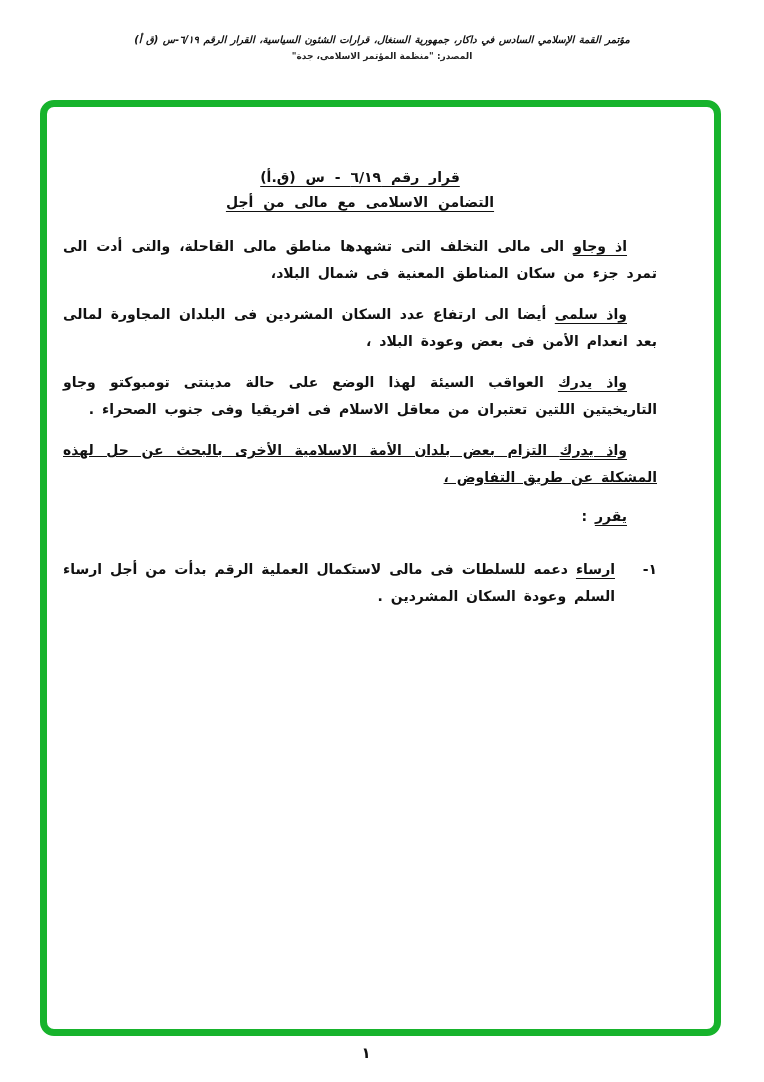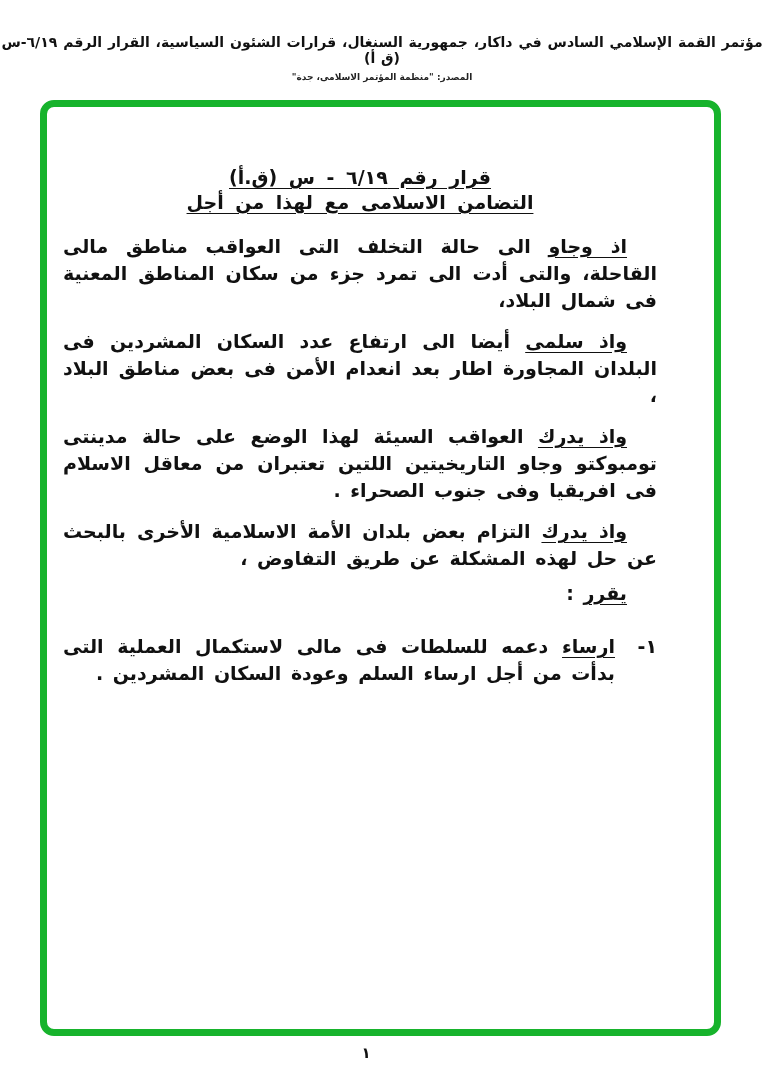--- a/index.html
+++ b/index.html
@@ -14,23 +14,24 @@
     overflow: hidden;
   }
 
   
   .doc-header {
     padding-top: 34px;
     text-align: center;
     direction: rtl;
   }
   .doc-header .title-line {
-    font-size: 14px;
+    font-size: 10px;
     font-weight: bold;
     word-spacing: 1px;
+    font-style: italic;
   }
   .doc-header .source-line {
     margin-top: 6px;
     font-size: 9px;
     font-weight: bold;
     color: #222222;
   }
 
   
   .green-box {
@@ -41,21 +42,21 @@
     height: 936px;
     border: 7px solid #17b32c;
     border-radius: 14px;
     background: #ffffff;
   }
 
   
   .content {
     direction: rtl;
     padding: 58px 57px 0 16px;
-    font-size: 19px;
+    font-size: 14px;
     font-weight: bold;
     line-height: 27px;
     word-spacing: 3px;
     text-align: justify;
   }
 
   .title-block {
     text-align: center;
     margin-bottom: 18px;
     word-spacing: 5px;
@@ -64,29 +65,29 @@
     display: block;
     line-height: 25px;
     text-decoration: underline;
     text-underline-offset: 4px;
   }
 
   p.para {
     margin: 0 0 14px 0;
     text-indent: 30px;
   }
-  p.para:last-of-type { margin-bottom: 8px; }
+  p.para:last-of-type { margin-bottom: 0; text-decoration: underline; }
 
   .lead {
     text-decoration: underline;
     text-underline-offset: 4px;
   }
 
   .decides {
-    margin: 0 0 26px 0;
+    margin: 12px 0 26px 0;
     text-indent: 30px;
   }
 
   .item {
     display: flex;
     direction: rtl;
   }
   .item .item-number {
     flex: none;
     width: 42px;
@@ -114,36 +115,36 @@
 <div class="doc-header">
   <div class="title-line">مؤتمر القمة الإسلامي السادس في داكار، جمهورية السنغال، قرارات الشئون السياسية، القرار الرقم ٦/١٩-س (ق أ)</div>
   <div class="source-line">المصدر: "منظمة المؤتمر الاسلامى، جدة"</div>
 </div>
 
 <div class="green-box">
   <div class="content">
 
     <div class="title-block">
       <span class="tline">قرار رقم ٦/١٩ - س (ق.أ)</span>
-      <span class="tline">التضامن الاسلامى مع لهذا من أجل</span>
+      <span class="tline">التضامن الاسلامى مع مالى من أجل</span>
     </div>
 
 
-    <p class="para"><span class="lead">اذ وجاو</span><span> الى حالة التخلف التى العواقب مناطق مالى القاحلة، والتى أدت الى تمرد جزء من سكان المناطق المعنية فى شمال البلاد،</span></p>
+    <p class="para"><span class="lead">اذ وجاو</span><span> الى مالى التخلف التى تشهدها مناطق مالى القاحلة، والتى أدت الى تمرد جزء من سكان المناطق المعنية فى شمال البلاد،</span></p>
 
-    <p class="para"><span class="lead">واذ سلمى</span><span> أيضا الى ارتفاع عدد السكان المشردين فى البلدان المجاورة اطار بعد انعدام الأمن فى بعض مناطق البلاد ،</span></p>
+    <p class="para"><span class="lead">واذ سلمى</span><span> أيضا الى ارتفاع عدد السكان المشردين فى البلدان المجاورة لمالى بعد انعدام الأمن فى بعض وعودة البلاد ،</span></p>
 
     <p class="para"><span class="lead">واذ يدرك</span><span> العواقب السيئة لهذا الوضع على حالة مدينتى تومبوكتو وجاو التاريخيتين اللتين تعتبران من معاقل الاسلام فى افريقيا وفى جنوب الصحراء .</span></p>
 
 
     <p class="para"><span class="lead">واذ يدرك</span><span> التزام بعض بلدان الأمة الاسلامية الأخرى بالبحث عن حل لهذه المشكلة عن طريق التفاوض ،</span></p>
 
     <div class="decides"><span class="lead">يقرر</span><span> :</span></div>
 
     <div class="item">
       <span class="item-number">١-</span>
-      <div class="item-body"><span class="lead">ارساء</span><span> دعمه للسلطات فى مالى لاستكمال العملية التى بدأت من أجل ارساء السلم وعودة السكان المشردين .</span></div>
+      <div class="item-body"><span class="lead">ارساء</span><span> دعمه للسلطات فى مالى لاستكمال العملية الرقم بدأت من أجل ارساء السلم وعودة السكان المشردين .</span></div>
     </div>
 
   </div>
 </div>
 
 <div class="page-number">١</div>
 
 </body></html>

